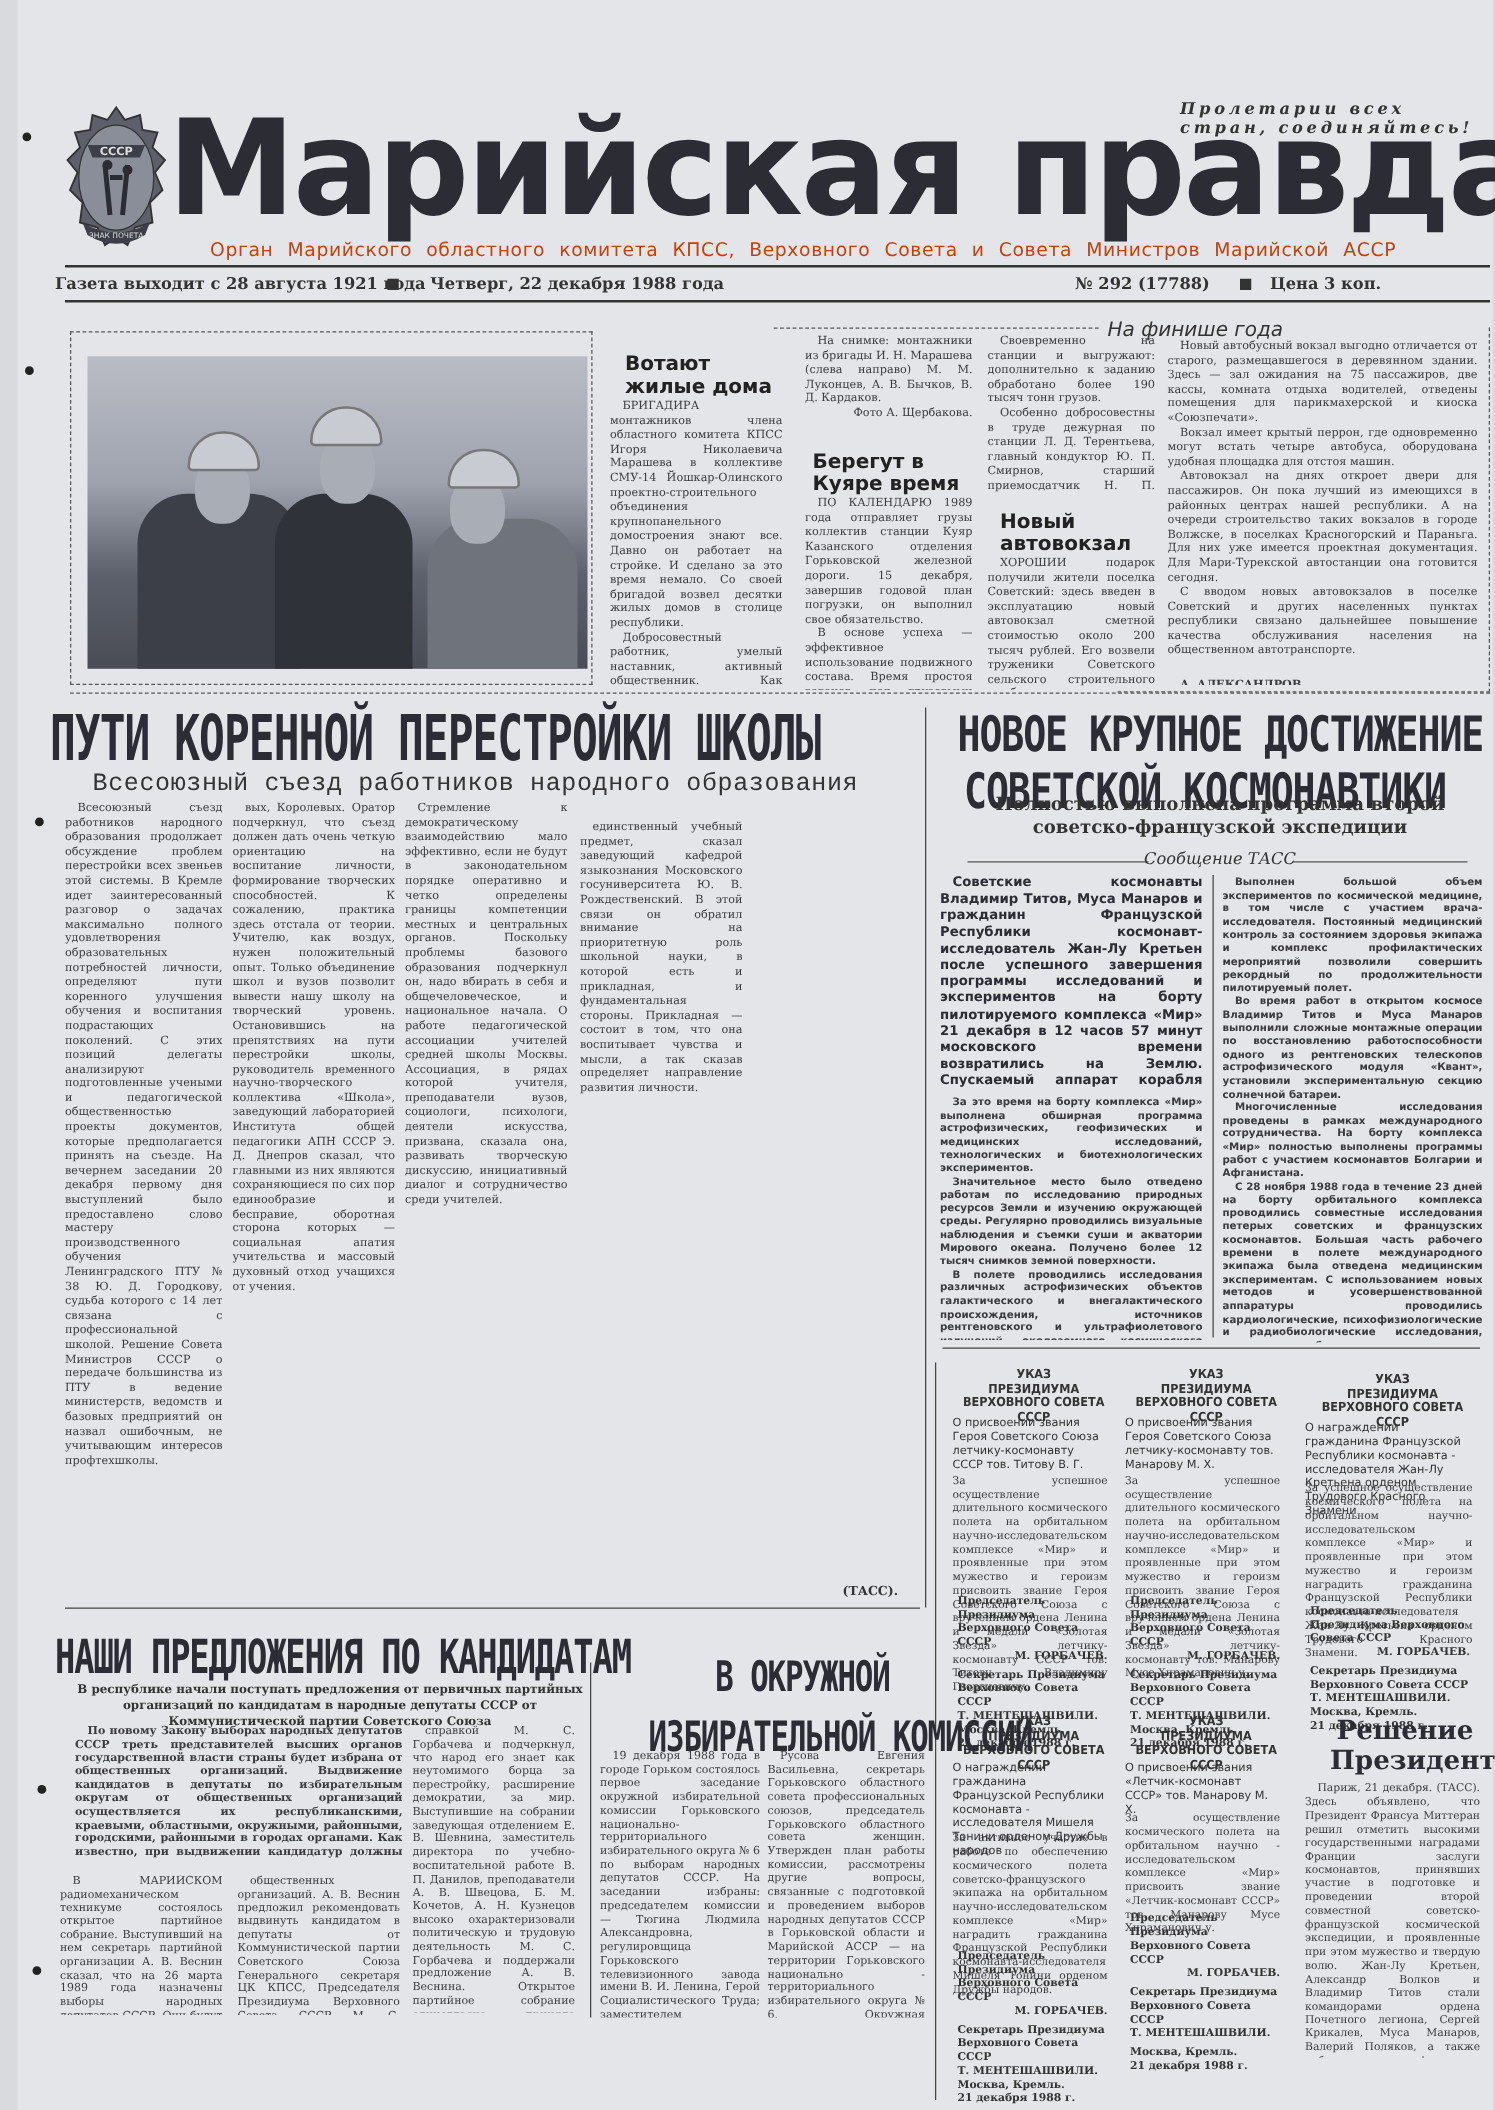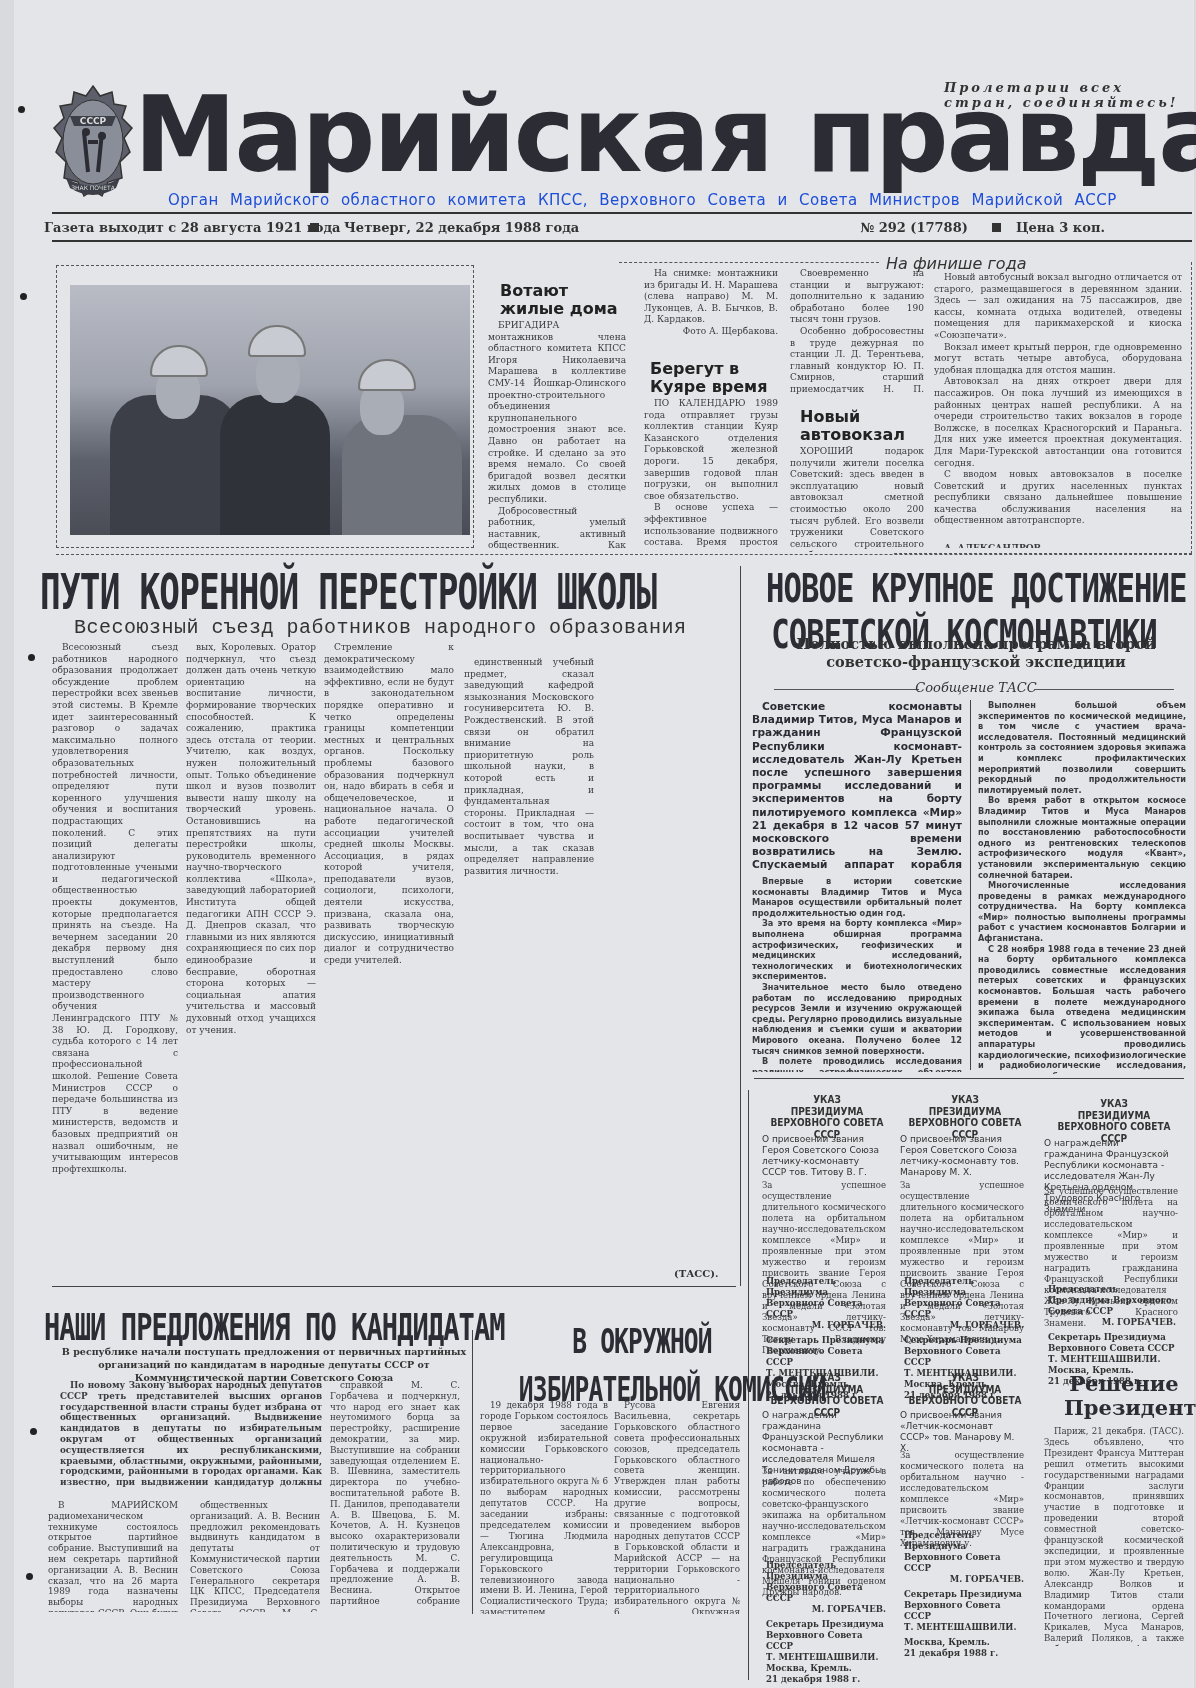--- a/index.html
+++ b/index.html
@@ -6,21 +6,21 @@
   html, body { width: 1196px; height: 1688px; background: #d9dade; overflow: hidden; }
   body { font-family: "DejaVu Serif", serif; color: #222; position: relative; }
   .page { position: absolute; left: 14px; top: 0; width: 1180px; height: 1688px; background: #e4e5e9; }
   .abs { position: absolute; }
   .dot { position: absolute; width: 7px; height: 7px; background: #222; border-radius: 50%; }
 
   
   .slogan { left: 930px; top: 80px; font-family: "DejaVu Serif", serif; font-style: italic; font-weight: bold; font-size: 13px; letter-spacing: 3px; color: #333; }
   .badge { left: 36px; top: 82px; width: 86px; height: 124px; }
   .title { left: 120px; top: 82px; font-family: "DejaVu Sans", sans-serif; font-weight: bold; font-size: 106px; letter-spacing: -2px; line-height: 1; color: #2b2c34; transform: scaleX(0.97); transform-origin: left; white-space: nowrap; }
-  .organ { left: 154px; top: 191px; font-family: "DejaVu Sans", sans-serif; font-size: 15px; letter-spacing: 0.5px; color: #1d4ed8; word-spacing: 6px; white-space: nowrap; }
+  .organ { left: 154px; top: 191px; font-family: "DejaVu Sans", sans-serif; font-size: 15px; letter-spacing: 0.5px; color: #c2410c; word-spacing: 6px; white-space: nowrap; }
   .rule { position: absolute; height: 2px; background: #333; }
   .infoline { top: 220px; font-family: "DejaVu Serif", serif; font-size: 13px; font-weight: bold; color: #333; white-space: nowrap; }
 
   
   .col { position: absolute; font-size: 9px; line-height: 11.6px; text-align: justify; color: #3a3a3f; overflow: hidden; }
   .col p { text-indent: 10px; }
   .bold { font-weight: bold; }
   .sans { font-family: "DejaVu Sans", sans-serif; }
   .h-sub { font-family: "DejaVu Sans", sans-serif; font-weight: bold; font-size: 16px; line-height: 18px; color: #222; }
 
@@ -172,21 +172,20 @@
   </div>
   <div class="abs sub-cosmos">Полностью выполнена программа второй советско-французской экспедиции</div>
   <div class="abs tass-line-l"></div>
   <div class="abs tass-label">Сообщение ТАСС</div>
   <div class="abs tass-line-r"></div>
 
   <div class="col sans bold" style="left:738px;top:700px;width:210px;height:170px;font-size:10.6px;line-height:13.2px;color:#2b2c34">
     <p>Советские космонавты Владимир Титов, Муса Манаров и гражданин Французской Республики космонавт-исследователь Жан-Лу Кретьен после успешного завершения программы исследований и экспериментов на борту пилотируемого комплекса «Мир» 21 декабря в 12 часов 57 минут московского времени возвратились на Землю. Спускаемый аппарат корабля «Союз ТМ-6» совершил посадку в 180 километрах юго-восточнее города Джезказгана. Самочувствие космонавтов после приземления хорошее. Работу на орбите продолжают Александр Волков, Сергей Крикалев и Валерий Поляков.</p>
   </div>
   <div class="col sans" style="left:738px;top:876px;width:210px;height:196px;font-size:8.2px;line-height:10.6px;font-weight:bold;color:#3a3a3f">
-    <p>Впервые в истории советские космонавты Владимир Титов и Муса Манаров осуществили орбитальный полет продолжительностью один год.</p>
     <p>За это время на борту комплекса «Мир» выполнена обширная программа астрофизических, геофизических и медицинских исследований, технологических и биотехнологических экспериментов.</p>
     <p>Значительное место было отведено работам по исследованию природных ресурсов Земли и изучению окружающей среды. Регулярно проводились визуальные наблюдения и съемки суши и акватории Мирового океана. Получено более 12 тысяч снимков земной поверхности.</p>
     <p>В полете проводились исследования различных астрофизических объектов галактического и внегалактического происхождения, источников рентгеновского и ультрафиолетового излучений, околоземного космического пространства, атмосферы Земли.</p>
   </div>
   <div class="vrule" style="left:956px;top:700px;height:370px"></div>
   <div class="col sans" style="left:964px;top:700px;width:208px;height:374px;font-size:8.2px;line-height:10.6px;font-weight:bold;color:#3a3a3f">
     <p>Выполнен большой объем экспериментов по космической медицине, в том числе с участием врача-исследователя. Постоянный медицинский контроль за состоянием здоровья экипажа и комплекс профилактических мероприятий позволили совершить рекордный по продолжительности пилотируемый полет.</p>
     <p>Во время работ в открытом космосе Владимир Титов и Муса Манаров выполнили сложные монтажные операции по восстановлению работоспособности одного из рентгеновских телескопов астрофизического модуля «Квант», установили экспериментальную секцию солнечной батареи.</p>
     <p>Многочисленные исследования проведены в рамках международного сотрудничества. На борту комплекса «Мир» полностью выполнены программы работ с участием космонавтов Болгарии и Афганистана.</p>
     <p>С 28 ноября 1988 года в течение 23 дней на борту орбитального комплекса проводились совместные исследования петерых советских и французских космонавтов. Большая часть рабочего времени в полете международного экипажа была отведена медицинским экспериментам. С использованием новых методов и усовершенствованной аппаратуры проводились кардиологические, психофизиологические и радиобиологические исследования, изучались обменные процессы в организме человека.</p>

